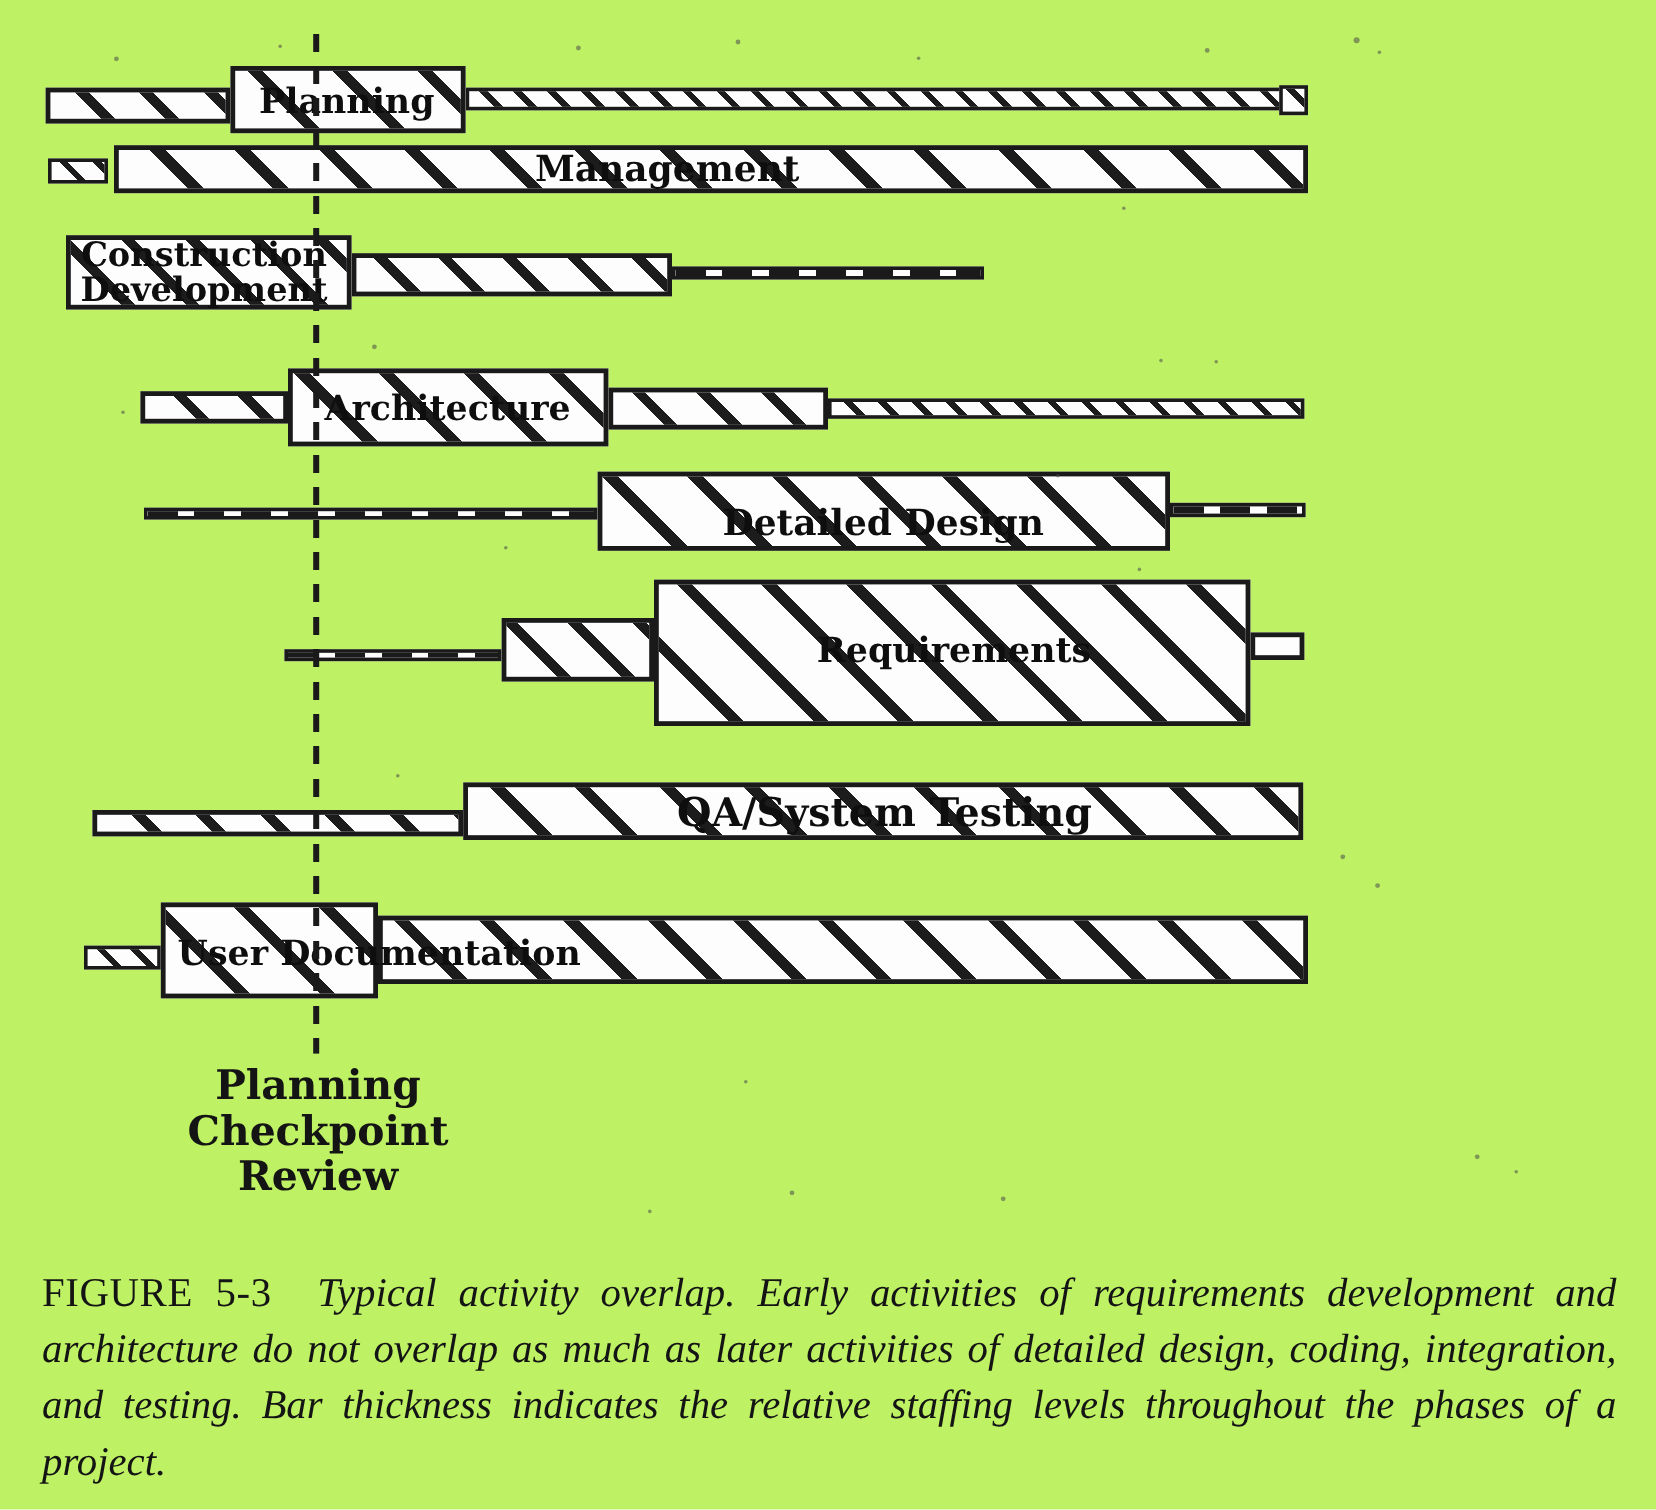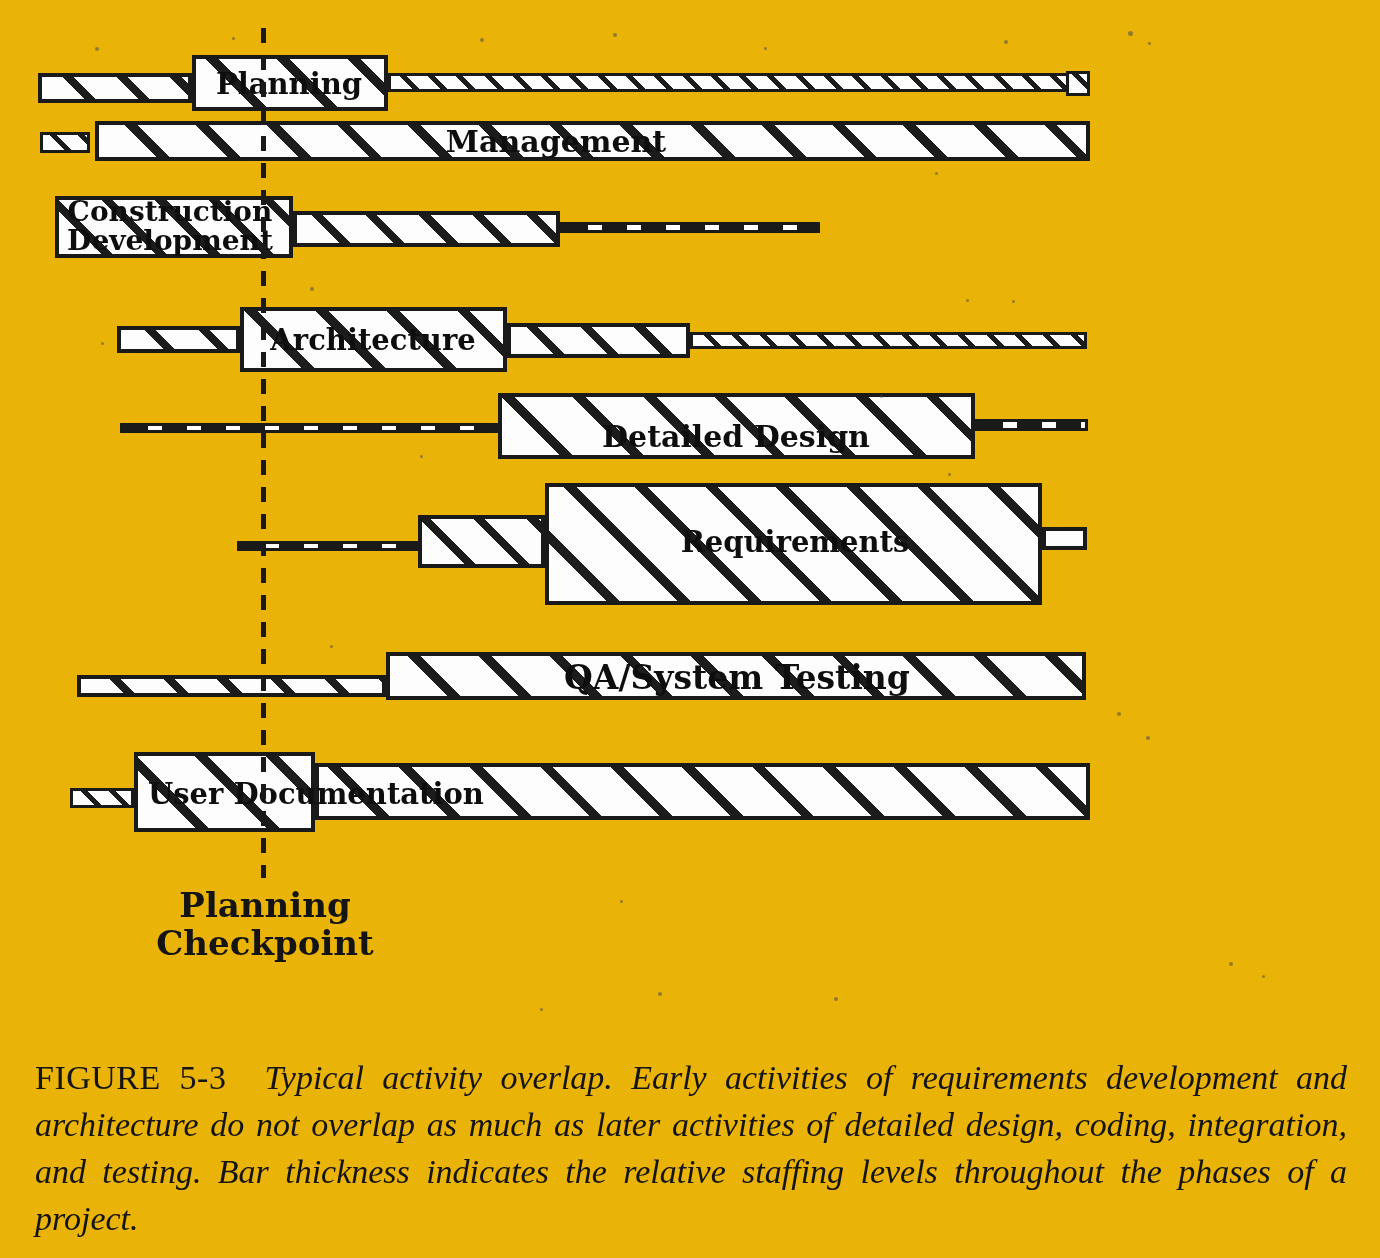--- a/index.html
+++ b/index.html
@@ -1,16 +1,16 @@
 <!DOCTYPE html>
 <html><head>
 <meta charset="utf-8">
 <style>
   html,body{margin:0;padding:0;background:#ffffff;}
-  #page{position:relative;width:1380px;height:1258px;background:#eab308;overflow:hidden;
+  #page{position:relative;width:1380px;height:1258px;background:#bef264;overflow:hidden;
         font-family:"DejaVu Serif", serif;color:#141414;}
   #diagram{position:absolute;left:0;top:0;width:1380px;height:1050px;}
   .row{position:absolute;left:0;top:0;}
   .seg{position:absolute;box-sizing:border-box;background-color:#fdfdfd;border:4px solid #1a1a1a;}
   .hatch-lg{background-image:repeating-linear-gradient(45deg,transparent 0 41px,#1c1c1c 41px 50px);}
   .hatch-md{background-image:repeating-linear-gradient(45deg,transparent 0 30px,#1c1c1c 30px 38px);}
   .hatch-sm{border-width:3px;background-image:repeating-linear-gradient(45deg,transparent 0 15px,#1c1c1c 15px 20px);}
   .dash{border-width:3px;background-image:repeating-linear-gradient(90deg,#1a1a1a 0 25px,transparent 25px 39px);}
   .plain{background-image:none;}
   .bar-label{position:absolute;transform:translate(-50%,-50%);font-family:"DejaVu Serif",serif;
@@ -114,20 +114,21 @@
       <div class="speck" style="left: 658px; top: 992px; width: 4px; height: 4px;"></div>
       <div class="speck" style="left: 834px; top: 997px; width: 4px; height: 4px;"></div>
       <div class="speck" style="left: 1229px; top: 962px; width: 4px; height: 4px;"></div>
       <div class="speck" style="left: 1262px; top: 975px; width: 3px; height: 3px;"></div>
       <div class="speck" style="left: 540px; top: 1008px; width: 3px; height: 3px;"></div>
     </div>
 
   <div class="checkpoint-label">
     <div>Planning</div>
     <div>Checkpoint</div>
+    <div>Review</div>
   </div>
 
 
   <figure class="caption">
     <p>
       <span class="fig-num">FIGURE 5-3</span><span class="fig-text">Typical activity overlap. Early activities of requirements development and architecture do not overlap as much as later activities of detailed design, coding, integration, and testing. Bar thickness indicates the relative staffing levels throughout the phases of a project.</span>
     </p>
   </figure>
 
 </div>

